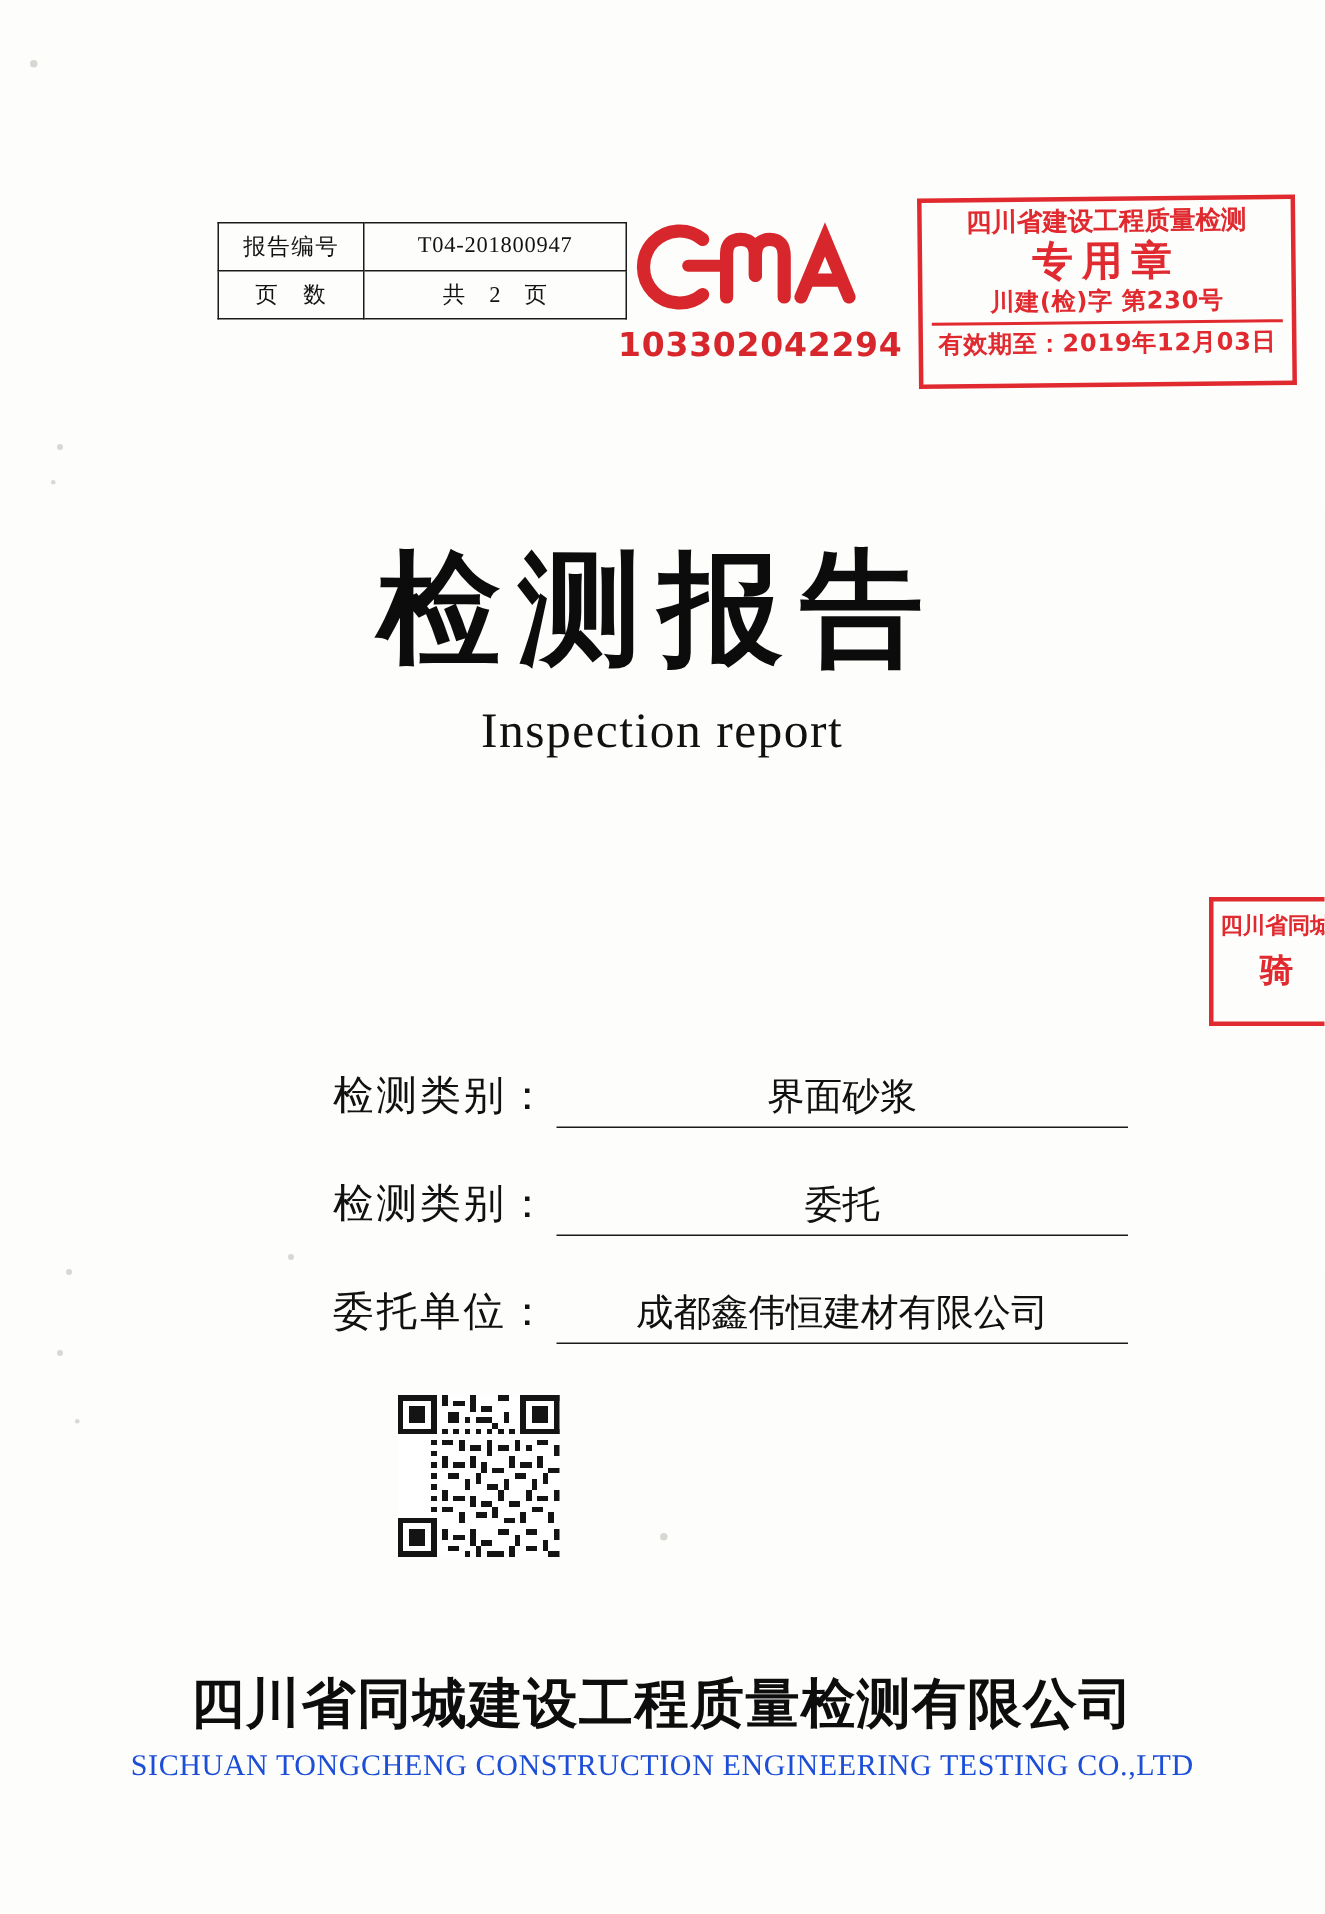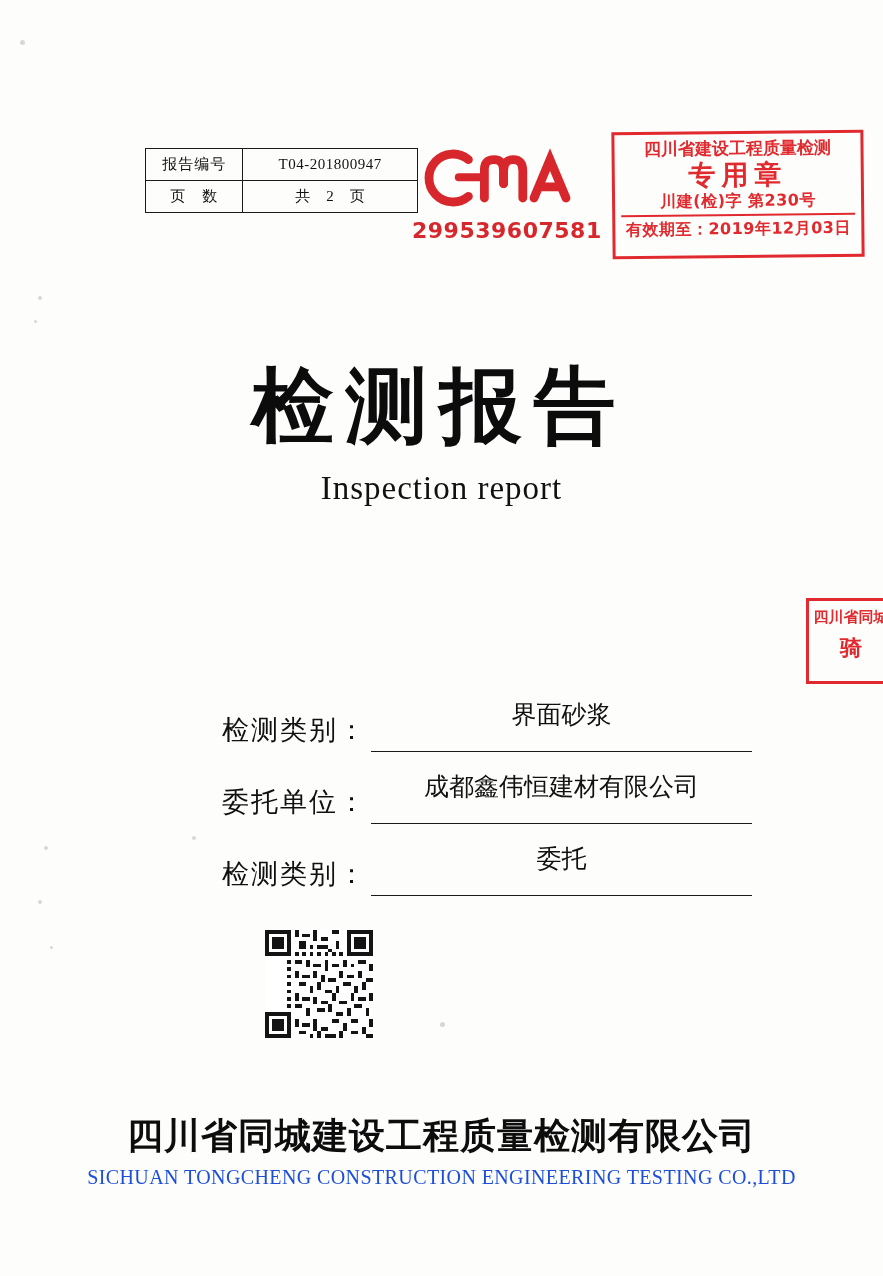--- a/index.html
+++ b/index.html
@@ -170,21 +170,21 @@
     white-space: nowrap;
     padding-bottom: 4px;
   }
   .field-value {
     flex: 1;
     border-bottom: 1.6px solid #1a1a1a;
     text-align: center;
     font-family: "DejaVu Sans", "Liberation Sans", sans-serif;
     font-size: 25px;
     color: #111;
-    padding-bottom: 20px;
+    padding-bottom: 4px;
     margin-left: 4px;
   }
   .field-row.unit .field-value { font-size: 25px; }
 
   
   .qr {
     position: absolute;
     left: 265px;
     top: 930px;
     width: 108px;
@@ -245,21 +245,21 @@
     <svg class="cma-logo" viewBox="0 0 200 90" aria-hidden="true">
       <g fill="none" stroke="#d8272c" stroke-width="11" stroke-linecap="round">
         <path d="M58 22 A30 30 0 1 0 58 68"></path>
         <path d="M78 70 L78 34 Q78 22 90 22 Q102 22 102 36 L102 52"></path>
         <path d="M102 52 L102 36 Q102 22 114 22 Q126 22 126 36 L126 70"></path>
         <path d="M140 70 L160 22 L180 70"></path>
         <path d="M148 56 L172 56"></path>
       </g>
       <path d="M46 44 L74 44" stroke="#d8272c" stroke-width="10" stroke-linecap="round"></path>
     </svg>
-    <div class="cma-number">299539607581</div>
+    <div class="cma-number">103302042294</div>
   </div>
 
   <div class="seal">
     <div class="seal-l1">四川省建设工程质量检测</div>
     <div class="seal-l2">专用章</div>
     <div class="seal-l3">川建(检)字 第230号</div>
     <div class="seal-l4">有效期至：2019年12月03日</div>
   </div>
 
   <div class="edge-seal">
@@ -268,27 +268,27 @@
   </div>
 
   <div class="title-cn">检测报告</div>
   <div class="title-en">Inspection  report</div>
 
   <div class="fields">
     <div class="field-row">
       <span class="field-label">检测类别：</span>
       <span class="field-value">界面砂浆</span>
     </div>
+    <div class="field-row">
+      <span class="field-label">检测类别：</span>
+      <span class="field-value">委托</span>
+    </div>
     <div class="field-row unit">
       <span class="field-label">委托单位：</span>
       <span class="field-value">成都鑫伟恒建材有限公司</span>
-    </div>
-    <div class="field-row">
-      <span class="field-label">检测类别：</span>
-      <span class="field-value">委托</span>
     </div>
   </div>
 
   <svg class="qr" viewBox="0 0 29 29" shape-rendering="crispEdges">
     <rect width="29" height="29" fill="#ffffff"></rect>
     <g fill="#141414">
 
       <rect x="0" y="0" width="7" height="1"></rect>
         <rect x="0" y="6" width="7" height="1"></rect>
       <rect x="0" y="0" width="1" height="7"></rect>

